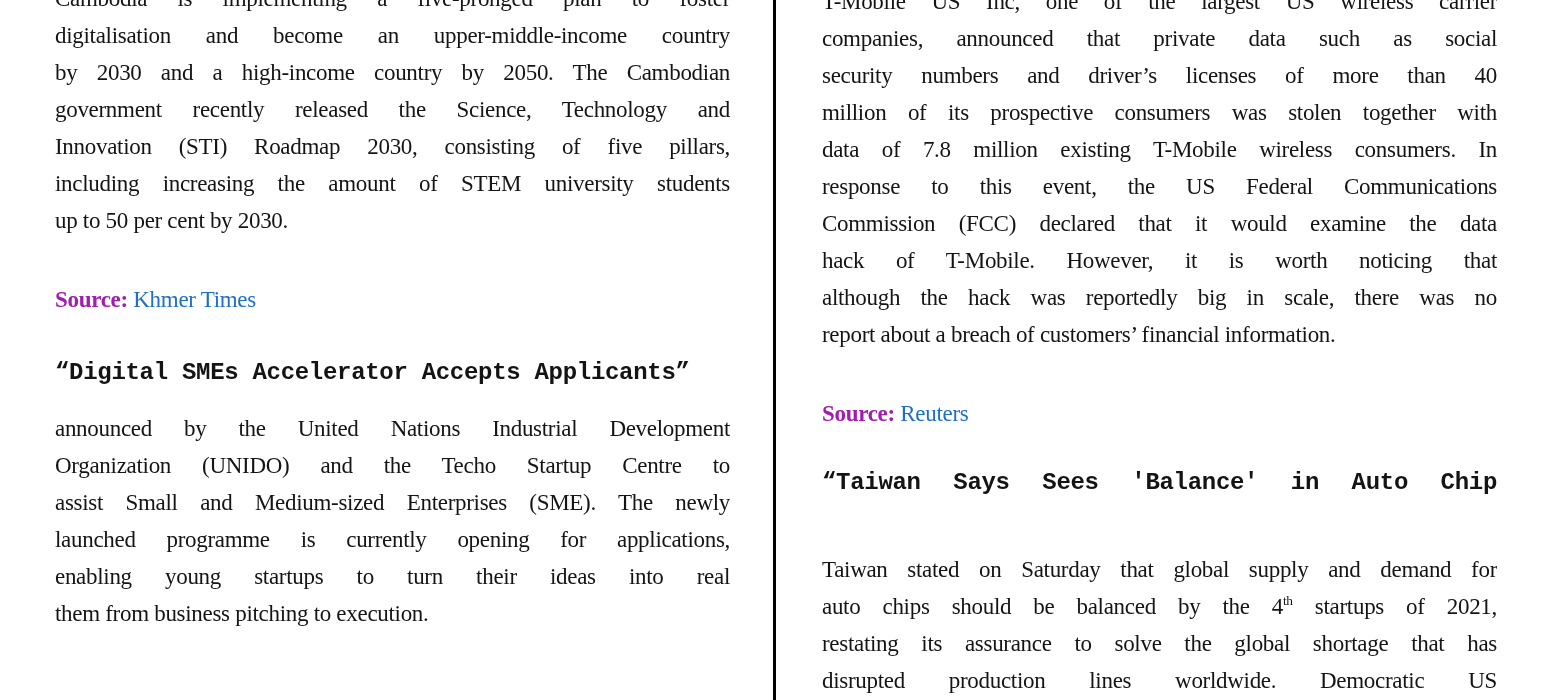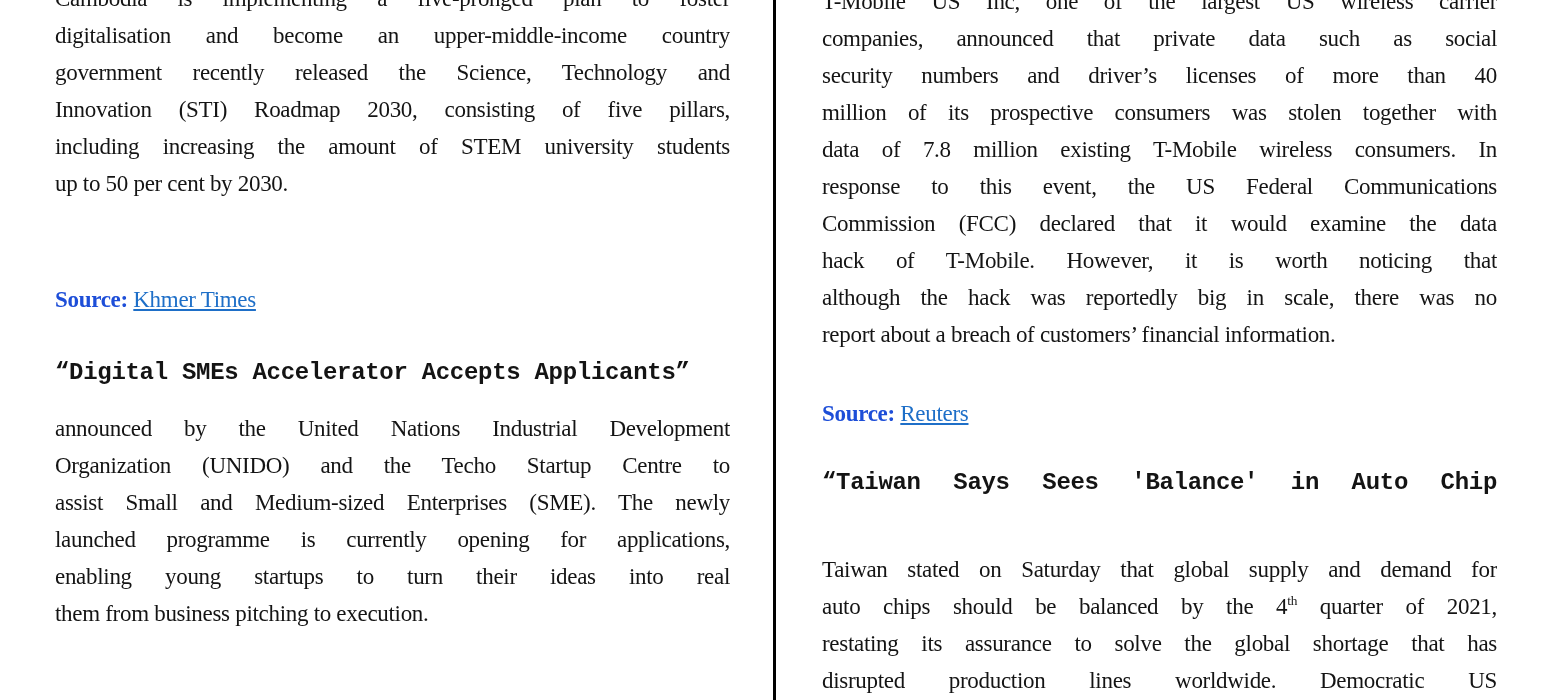--- a/index.html
+++ b/index.html
@@ -57,42 +57,42 @@
     text-align: justify;
     text-align-last: justify;
   }
   .source-line {
     height: 37px;
     line-height: 37px;
     font-size: 23px;
     letter-spacing: -0.3px;
     text-align: left;
   }
-  .source-label { font-weight: bold; color: #1d4ed8; }
+  .source-label { font-weight: bold; color: #a21caf; }
   .doc-link {
     color: #1e6fc8;
-    text-decoration: underline;
     cursor: pointer;
   }
   sup.ord {
     font-size: 0.58em;
     vertical-align: super;
     line-height: 0;
   }
 </style>
 </head>
 <body>
 
 <div class="page">
 
   <div class="column left">
 
     <div class="para" style="top:-20px;">
       <div class="tline">Cambodia is implementing a five-pronged plan to foster</div>
       <div class="tline">digitalisation and become an upper-middle-income country</div>
+      <div class="tline">by 2030 and a high-income country by 2050. The Cambodian</div>
       <div class="tline">government recently released the Science, Technology and</div>
       <div class="tline">Innovation (STI) Roadmap 2030, consisting of five pillars,</div>
       <div class="tline">including increasing the amount of STEM university students</div>
       <div class="tline last">up to 50 per cent by 2030.</div>
     </div>
 
     <div class="para source-line" style="top:281px;">
       <span class="source-label">Source:</span>
       <a class="doc-link">Khmer Times</a>
     </div>
@@ -132,21 +132,21 @@
       <a class="doc-link">Reuters</a>
     </div>
 
     <div class="para" style="top:464px;">
       <div class="heading-line justified">“Taiwan Says Sees 'Balance' in Auto Chip Supplies by</div>
     </div>
 
     <div class="para" style="top:551px;">
       <div class="tline">Taiwan stated on Saturday that global supply and demand for</div>
       <div class="tline">
-        <span>auto chips should be balanced by the 4</span><sup class="ord">th</sup><span> quarter of 2021,</span>
+        <span>auto chips should be balanced by the 4</span><sup class="ord">th</sup><span> startups of 2021,</span>
       </div>
       <div class="tline">restating its assurance to solve the global shortage that has</div>
       <div class="tline">disrupted production lines worldwide. Democratic US</div>
     </div>
 
   </div>
 
 </div>
 
 </body></html>

